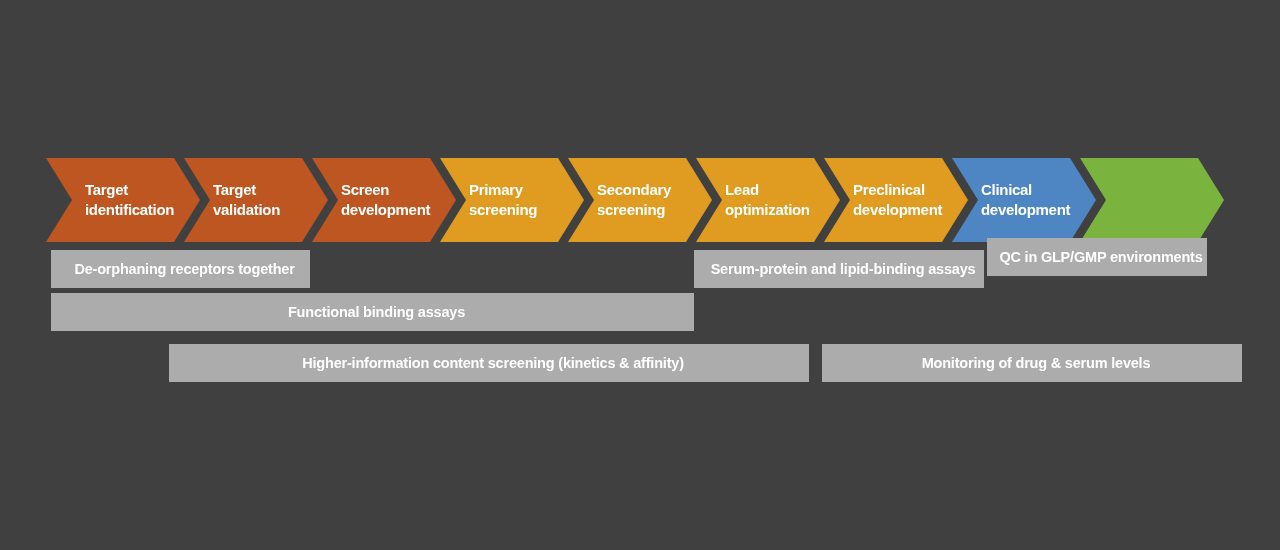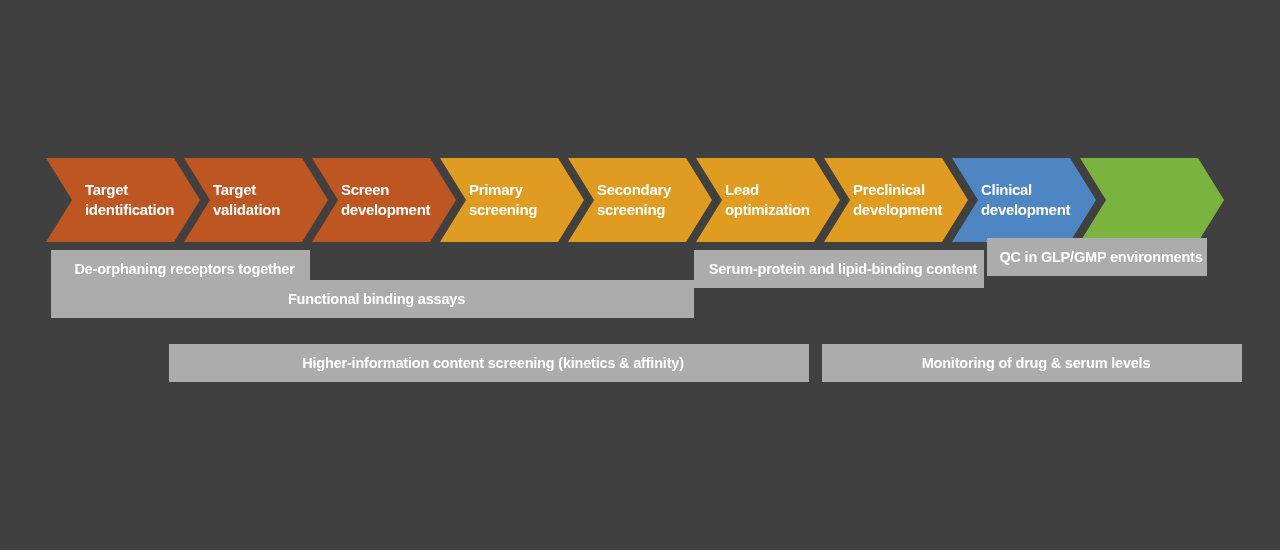--- a/index.html
+++ b/index.html
@@ -97,19 +97,19 @@
   <div class="stage-label" style="left:853px">
     <span>Preclinical</span>
     <span>development</span>
   </div>
   <div class="stage-label" style="left:981px">
     <span>Clinical</span>
     <span>development</span>
   </div>
 
   <div class="bar" style="left:51px;  top:250px; width:251px">De-orphaning receptors together</div>
-  <div class="bar" style="left:694px; top:250px; width:282px">Serum-protein and lipid-binding content</div>
+  <div class="bar" style="left:694px; top:250px; width:282px">Serum-protein and lipid-binding assays</div>
   <div class="bar" style="left:987px; top:238px; width:212px">QC in GLP/GMP environments</div>
-  <div class="bar" style="left:51px;  top:280px; width:635px">Functional binding assays</div>
+  <div class="bar" style="left:51px;  top:293px; width:635px">Functional binding assays</div>
   <div class="bar" style="left:169px; top:344px; width:632px">Higher-information content screening (kinetics &amp; affinity)</div>
   <div class="bar" style="left:822px; top:344px; width:412px">Monitoring of drug &amp; serum levels</div>
 
 </div>
 
 </body></html>

